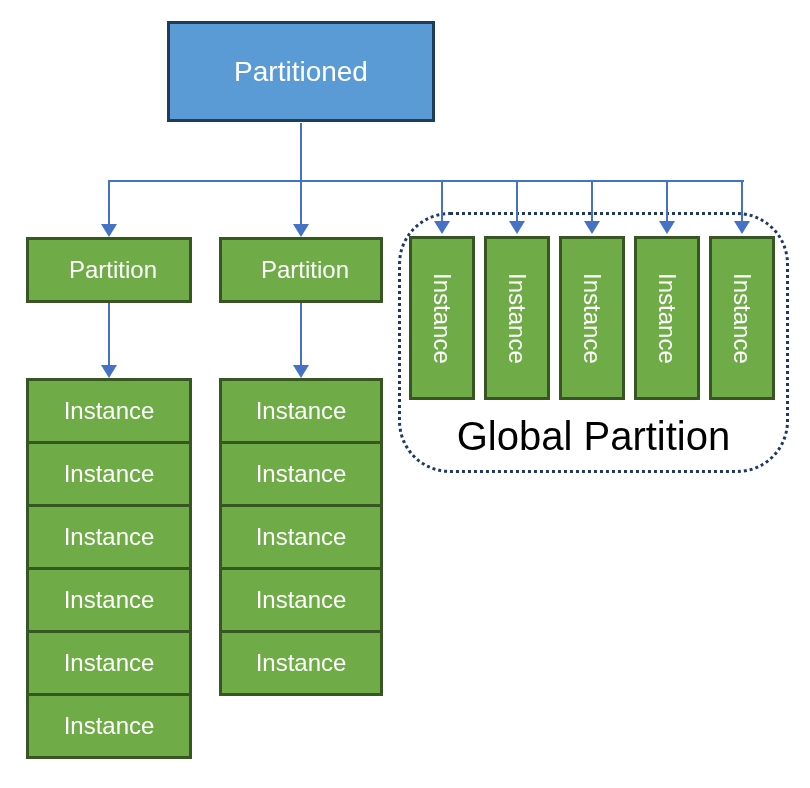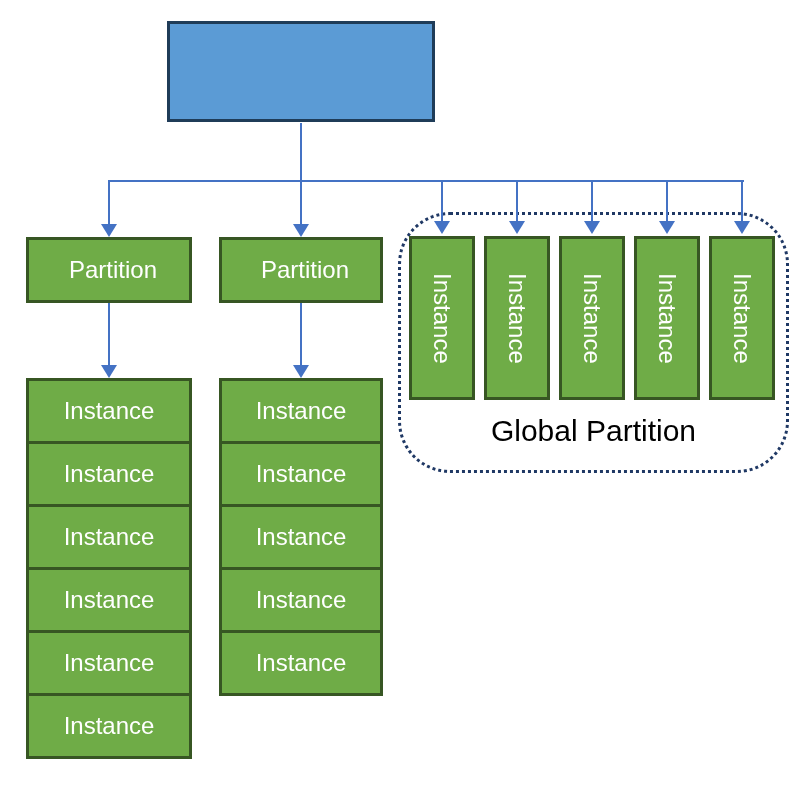--- a/index.html
+++ b/index.html
@@ -80,21 +80,21 @@
   .gi-1 { left: 484px; }
   .gi-2 { left: 559px; }
   .gi-3 { left: 634px; }
   .gi-4 { left: 709px; }
 
   .global-label {
     position: absolute;
     left: 398px; top: 414px;
     width: 391px;
     text-align: center;
-    font-size: 30px;
+    font-size: 40px;
     color: var(--global-label-text);
   }
 
   
   .connectors { position: absolute; inset: 0; pointer-events: none; }
   .vline { position: absolute; width: 2px; background: var(--connector); }
   .hline { position: absolute; height: 2px; background: var(--connector); }
   .arrowhead {
     position: absolute; width: 0; height: 0;
     border-left: 8px solid transparent;
@@ -122,20 +122,21 @@
   .arrow-p-left-head { left: 101px; top: 365px; }
   .arrow-p-mid       { left: 300px; top: 303px; height: 62px; }
   .arrow-p-mid-head  { left: 293px; top: 365px; }
 </style>
 </head>
 <body>
 
 <div class="canvas">
 
   <div class="root-box">
+    <span>Partitioned</span>
   </div>
 
   <div class="green-box partition-box partition-left">
     <span>Partition</span>
   </div>
   <div class="stack stack-left">
     <div class="green-box cell">
         <span>Instance</span>
       </div>
     <div class="green-box cell">

